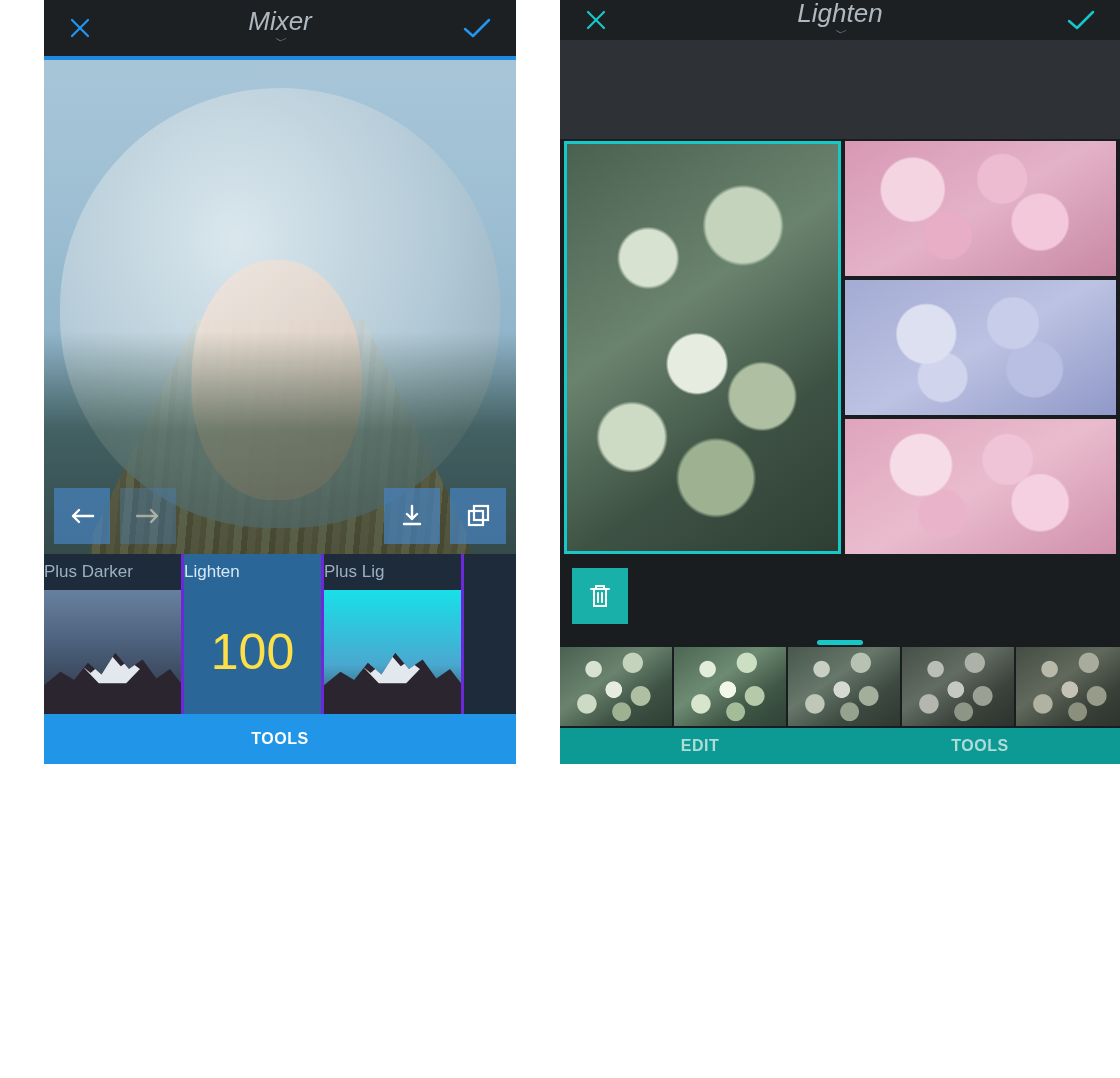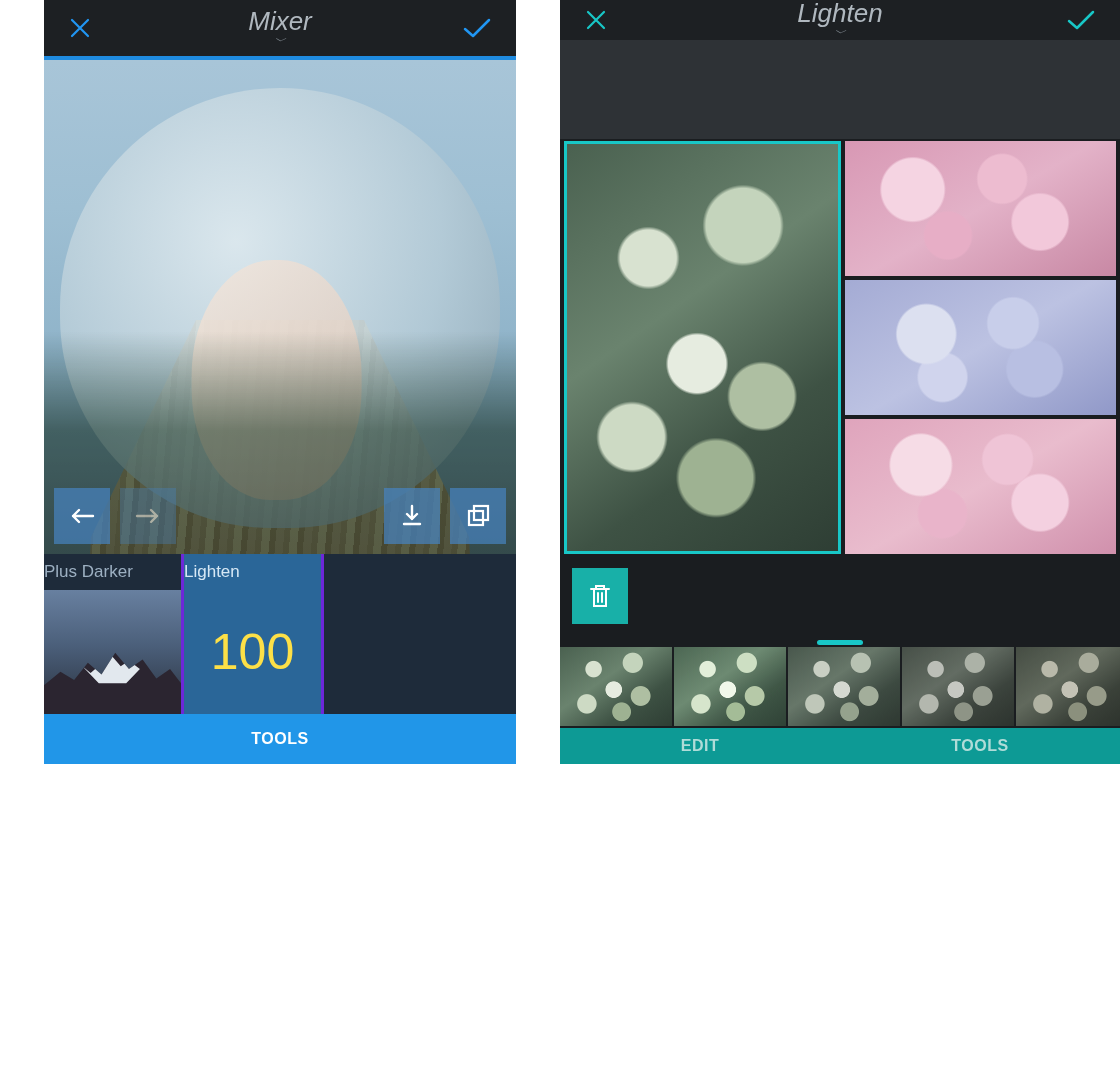--- a/index.html
+++ b/index.html
@@ -365,20 +365,26 @@
     <div class="blend-item">
       <div class="blend-label">Plus Darker</div>
       <div class="blend-thumb">
           <div class="mountain"></div>
         </div>
     </div>
     <div class="blend-item selected">
       <div class="blend-label">Lighten</div>
       <div class="blend-value">100</div>
     </div>
+    <div class="blend-item">
+      <div class="blend-label">Plus Lig</div>
+      <div class="blend-thumb bright">
+          <div class="mountain"></div>
+        </div>
+    </div>
   </div>
 
   <div class="bottom-nav">
     <div class="nav-btn mixer">TOOLS</div>
   </div>
 </div>
 
 <div class="screen">
 
   <div class="header">

